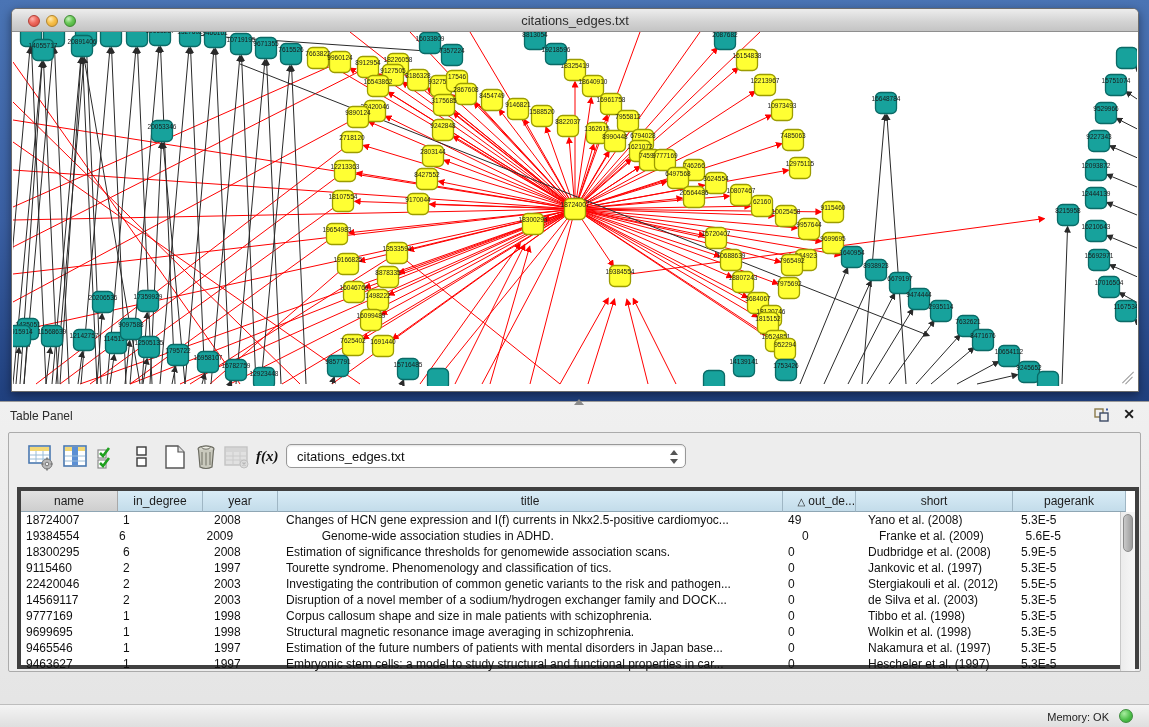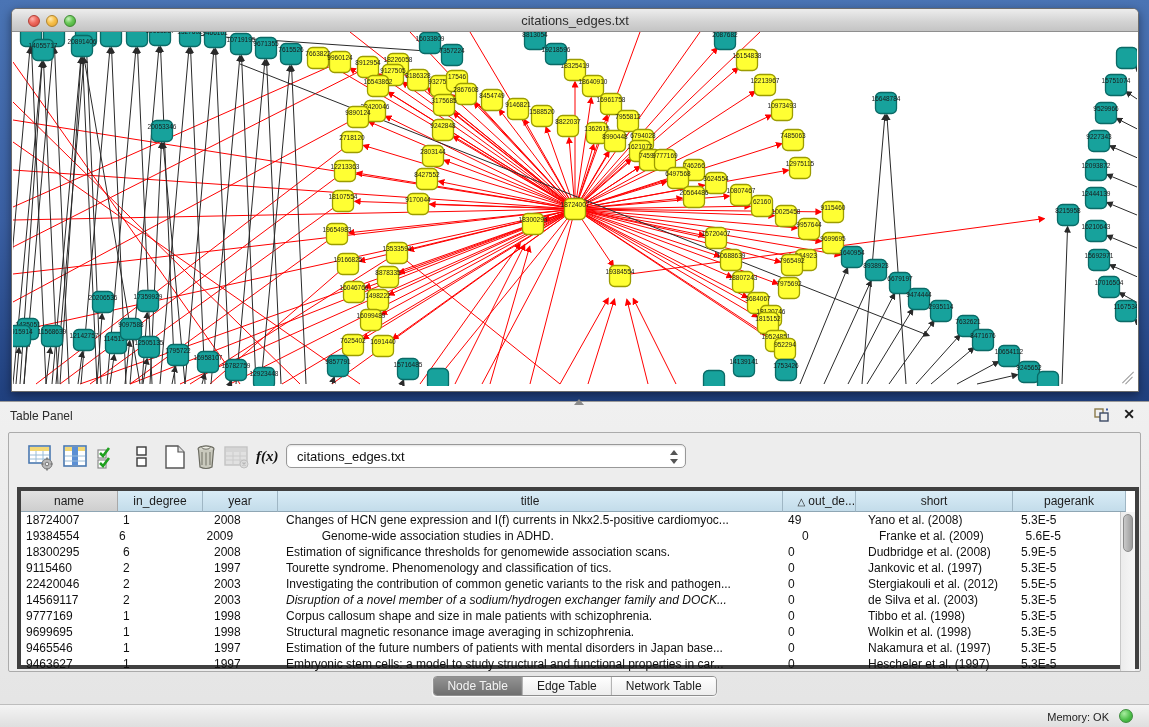--- a/index.html
+++ b/index.html
@@ -948,21 +948,21 @@
               <div class="tcell" style="width: 75px; padding-left: 11px; text-align: left;">2003</div>
               <div class="tcell" style="width: 505px; padding-left: 8px; text-align: left;">Investigating the contribution of common genetic variants to the risk and pathogen...</div>
               <div class="tcell" style="width: 73px; padding-left: 5px; text-align: left;">0</div>
               <div class="tcell" style="width: 157px; padding-left: 12px; text-align: left;">Stergiakouli et al. (2012)</div>
               <div class="tcell" style="width: 113px; padding-left: 8px; text-align: left;">5.5E-5</div>
             </div>
             <div class="trow">
               <div class="tcell" style="width: 97px; padding-left: 5px; text-align: left;">14569117</div>
               <div class="tcell" style="width: 85px; padding-left: 5px; text-align: left;">2</div>
               <div class="tcell" style="width: 75px; padding-left: 11px; text-align: left;">2003</div>
-              <div class="tcell" style="width: 505px; padding-left: 8px; text-align: left; font-style: italic;">Disruption of a novel member of a sodium/hydrogen exchanger family and DOCK...</div>
+              <div class="tcell" style="width: 505px; padding-left: 8px; text-align: left;">Disruption of a novel member of a sodium/hydrogen exchanger family and DOCK...</div>
               <div class="tcell" style="width: 73px; padding-left: 5px; text-align: left;">0</div>
               <div class="tcell" style="width: 157px; padding-left: 12px; text-align: left;">de Silva et al. (2003)</div>
               <div class="tcell" style="width: 113px; padding-left: 8px; text-align: left;">5.3E-5</div>
             </div>
             <div class="trow">
               <div class="tcell" style="width: 97px; padding-left: 5px; text-align: left;">9777169</div>
               <div class="tcell" style="width: 85px; padding-left: 5px; text-align: left;">1</div>
               <div class="tcell" style="width: 75px; padding-left: 11px; text-align: left;">1998</div>
               <div class="tcell" style="width: 505px; padding-left: 8px; text-align: left;">Corpus callosum shape and size in male patients with schizophrenia.</div>
               <div class="tcell" style="width: 73px; padding-left: 5px; text-align: left;">0</div>
@@ -997,25 +997,20 @@
               <div class="tcell" style="width: 113px; padding-left: 8px; text-align: left;">5.3E-5</div>
             </div>
           </div>
         <div id="vscroll">
           <div id="vthumb"></div>
         </div>
       </div>
 
     </div>
 
-    <div id="tabs">
-        <div class="seg active">Node Table</div>
-        <div class="seg">Edge Table</div>
-        <div class="seg">Network Table</div>
-      </div>
 
     <div id="statusbar">
       <div id="mem-label">Memory: OK</div>
       <div id="mem-dot"></div>
     </div>
   </div>
 
 </div>
 
 </body></html>

